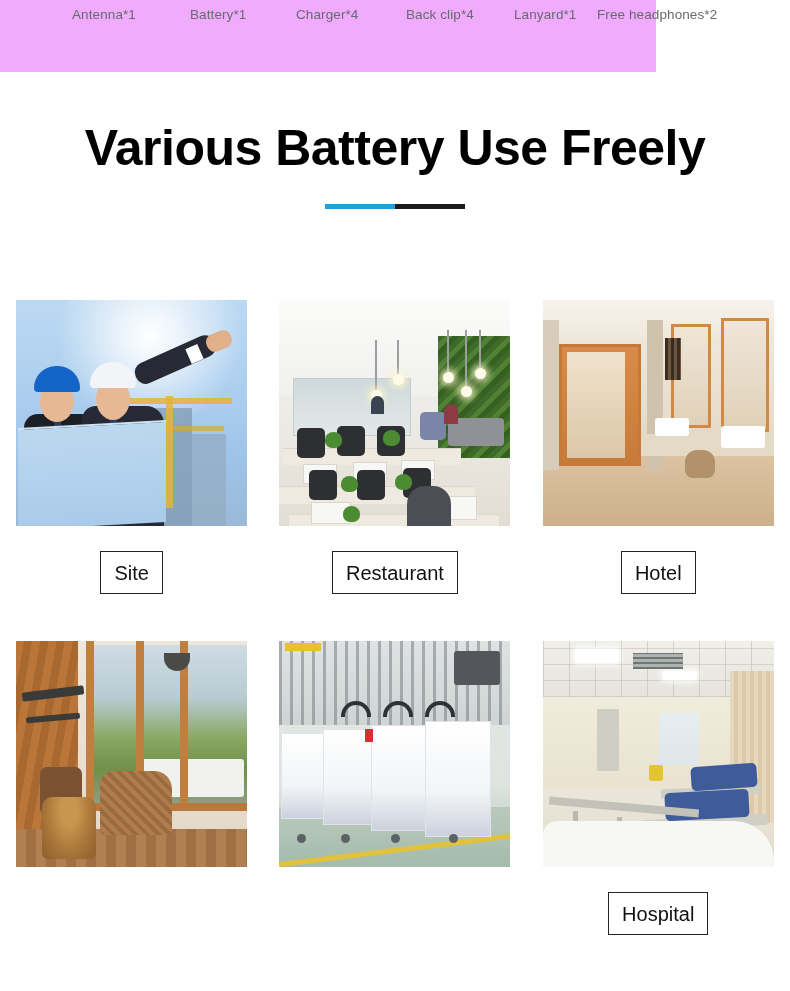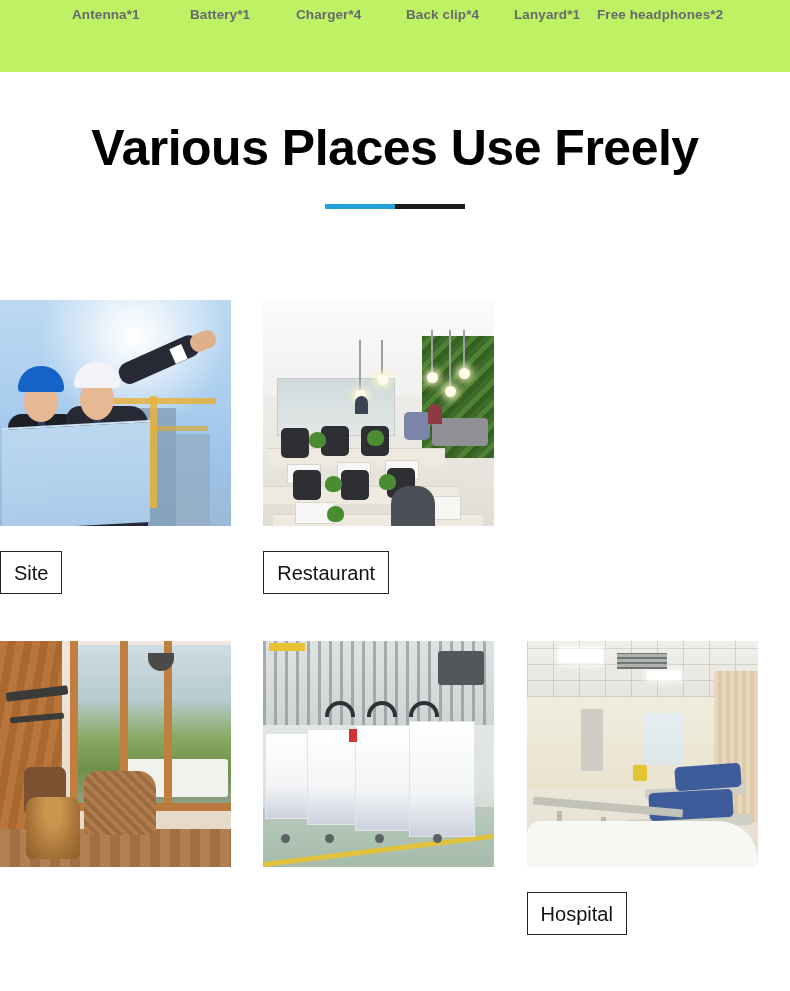--- a/index.html
+++ b/index.html
@@ -16,24 +16,23 @@
     position: relative;
     width: 790px;
     height: 991px;
     background: #ffffff;
   }
 
   
   .accessory-strip {
     position: absolute;
     left: 0; top: 0;
-    width: 790px;
+    width: 656px;
     height: 72px;
-    background: #bef264;
-    font-weight: bold;
+    background: #f0abfc;
   }
   .accessory-strip .inner {
     position: absolute;
     left: 0; top: 0;
     width: 790px;
     height: 30px;
     display: flex;
     align-items: center;
   }
   .accessory-item {
@@ -93,21 +92,21 @@
     display: flex;
     width: 790px;
     margin-bottom: 0;
   }
   .app-row.row2 { margin-top: 47px; }
 
   .app-card {
     width: 263.3px;
     display: flex;
     flex-direction: column;
-    align-items: flex-start;
+    align-items: center;
   }
 
   .photo-frame {
     width: 231px;
     height: 226px;
     overflow: hidden;
     position: relative;
     background: #dfe3e6;
   }
   .photo {
@@ -469,21 +468,21 @@
       <span class="accessory-item a0">Antenna*1</span>
       <span class="accessory-item a1">Battery*1</span>
       <span class="accessory-item a2">Charger*4</span>
       <span class="accessory-item a3">Back clip*4</span>
       <span class="accessory-item a4">Lanyard*1</span>
       <span class="accessory-item a5">Free headphones*2</span>
     </div>
   </div>
 
   <div class="heading-block">
-    <h1 class="section-title">Various Places Use Freely</h1>
+    <h1 class="section-title">Various Battery Use Freely</h1>
     <div class="title-rule">
       <span class="seg-blue"></span>
       <span class="seg-dark"></span>
     </div>
   </div>
 
   <div class="app-grid">
 
     <div class="app-row row1">
 
@@ -556,20 +555,42 @@
             <div class="plant" style="left:64px;  top:206px;"></div>
             <div class="plant" style="left:130px; top:202px;"></div>
             <div class="person p3"></div>
           </div>
         </div>
         <div class="app-label-box">
           <span class="lbl">Restaurant</span>
         </div>
       </div>
 
+      <div class="app-card">
+        <div class="photo-frame">
+          <div class="photo ph-hotel">
+            <div class="ceil"></div>
+            <div class="floor"></div>
+            <div class="pillar pl1"></div>
+            <div class="wooddoor"></div>
+            <div class="doorinner"></div>
+            <div class="pillar pl2"></div>
+            <div class="mirror m1"></div>
+            <div class="mirror m2"></div>
+            <div class="lamp"></div>
+            <div class="counter"></div>
+            <div class="basin bs1"></div>
+            <div class="basin bs2"></div>
+            <div class="stool"></div>
+          </div>
+        </div>
+        <div class="app-label-box">
+          <span class="lbl">Hotel</span>
+        </div>
+      </div>
 
     </div>
 
     <div class="app-row row2">
 
       <div class="app-card">
         <div class="photo-frame">
           <div class="photo ph-rest">
             <div class="window"></div>
             <div class="bed"></div>

